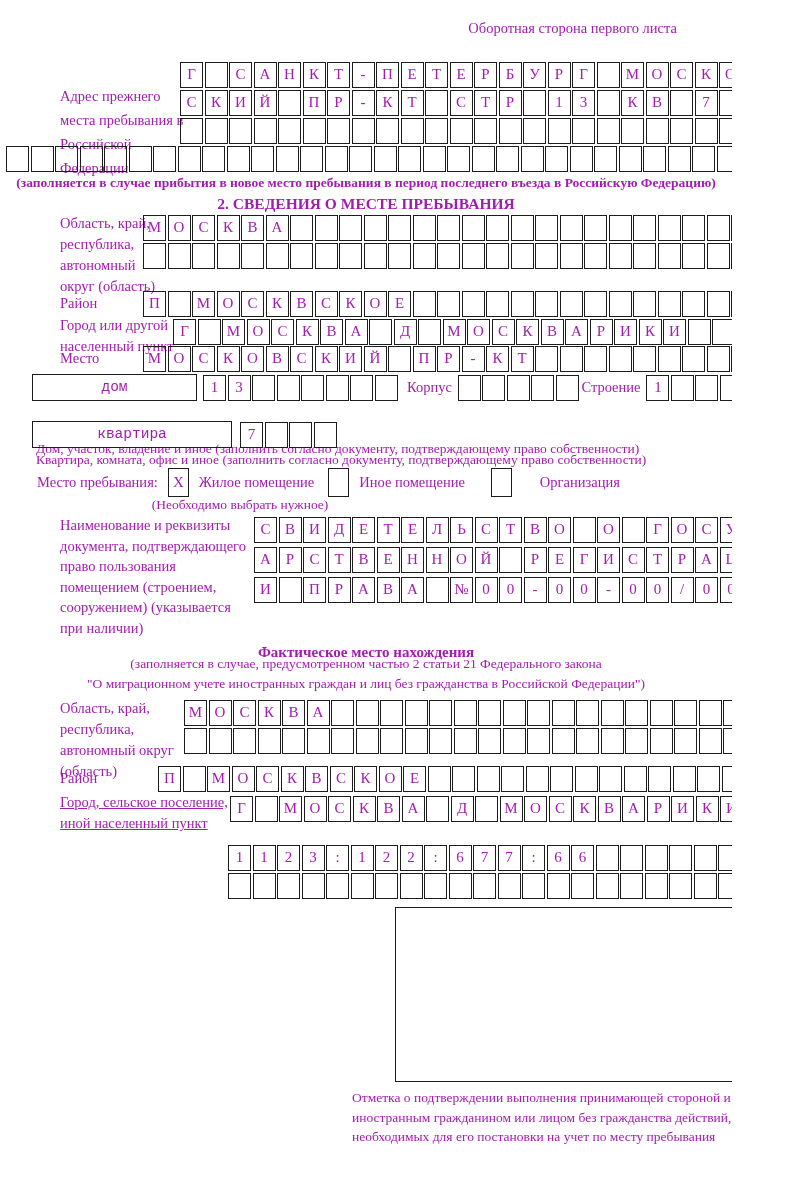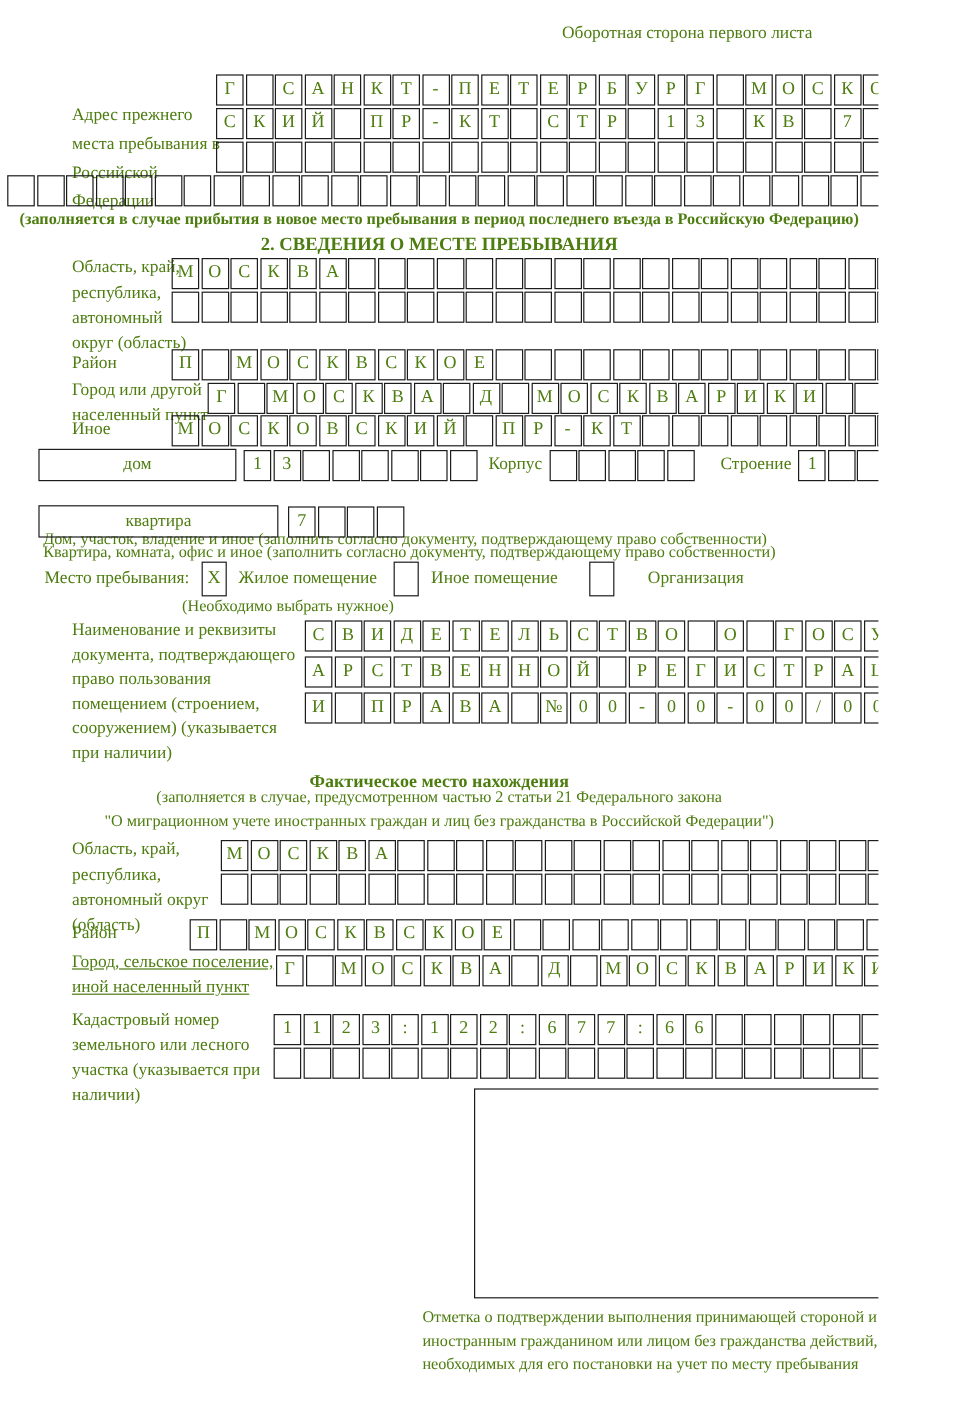--- a/index.html
+++ b/index.html
@@ -1,33 +1,33 @@
 <!DOCTYPE html>
 <html><head>
 <meta charset="utf-8">
 <style>
   html,body{margin:0;padding:0;background:#fff;}
   .page{
     position:relative;width:732px;height:1180px;background:#fff;
-    font-family:"Liberation Serif","DejaVu Serif",serif;color:#4d7c0f;overflow:hidden;
+    font-family:"Liberation Serif","DejaVu Serif",serif;color:#a21caf;overflow:hidden;
   }
   .abs{position:absolute;}
   .lbl{font-size:14.5px;line-height:21px;}
   .cap{font-size:13.5px;}
   .title{font-size:15.5px;font-weight:bold;text-align:center;width:100%;}
   .center{text-align:center;width:100%;}
   .cellrow{display:flex;}
   .cell{
     box-sizing:border-box;flex:0 0 auto;width:23px;height:26px;margin-right:1.5px;
     border:1.6px solid #1c1c1c;font-size:15px;line-height:23px;text-align:center;
     font-family:"Liberation Serif","DejaVu Serif",serif;
   }
   .widebox{
     box-sizing:border-box;height:27px;border:1.6px solid #1c1c1c;
-    font-size:14.5px;line-height:24px;text-align:center;
+    font-size:14.5px;line-height:24px;text-align:center;font-family:Liberation Mono, monospace;
   }
   .hflex{display:flex;align-items:center;}
   .cb{
     box-sizing:border-box;display:inline-block;width:21px;height:29px;
     border:1.6px solid #1c1c1c;font-size:15px;line-height:26px;text-align:center;
   }
   .stampbox{box-sizing:border-box;border:1.6px solid #1c1c1c;background:#fff;}
 </style>
 </head>
 <body>
@@ -257,21 +257,21 @@
       <span class="cell">А</span>
       <span class="cell">Р</span>
       <span class="cell">И</span>
       <span class="cell">К</span>
       <span class="cell">И</span>
       <span class="cell"></span>
       <span class="cell"></span>
       <span class="cell"></span>
     </div>
 
-  <div class="abs lbl" style="top:348px;left:60px;">Иное</div>
+  <div class="abs lbl" style="top:348px;left:60px;">Место</div>
   <div class="abs cellrow" style="top:346px;left:143px;">
       <span class="cell">М</span>
       <span class="cell">О</span>
       <span class="cell">С</span>
       <span class="cell">К</span>
       <span class="cell">О</span>
       <span class="cell">В</span>
       <span class="cell">С</span>
       <span class="cell">К</span>
       <span class="cell">И</span>
@@ -306,21 +306,21 @@
         <span class="cell"></span>
       </div>
     <div class="lbl" style="margin-left:8px;">Корпус</div>
     <div class="cellrow" style="margin-left:6px;">
         <span class="cell"></span>
         <span class="cell"></span>
         <span class="cell"></span>
         <span class="cell"></span>
         <span class="cell"></span>
       </div>
-    <div class="lbl" style="margin-left:20px;">Строение</div>
+    <div class="lbl" style="margin-left:1px;">Строение</div>
     <div class="cellrow" style="margin-left:6px;">
         <span class="cell">1</span>
         <span class="cell"></span>
         <span class="cell"></span>
         <span class="cell"></span>
       </div>
   </div>
   <div class="abs cap" style="top:403px;left:36px;margin-top:38px;">Дом, участок, владение и иное (заполнить согласно документу, подтверждающему право собственности)</div>
 
   <div class="abs hflex" style="top:421px;left:32px;">
@@ -519,21 +519,20 @@
       <span class="cell">К</span>
       <span class="cell">В</span>
       <span class="cell">А</span>
       <span class="cell">Р</span>
       <span class="cell">И</span>
       <span class="cell">К</span>
       <span class="cell">И</span>
       <span class="cell"></span>
     </div>
 
-  <div class="abs lbl" style="top:840px;left:60px;width:165px;">Кадастровый номер земельного или лесного участка (указывается при наличии)</div>
   <div class="abs cellrow" style="top:845px;left:228px;">
       <span class="cell">1</span>
       <span class="cell">1</span>
       <span class="cell">2</span>
       <span class="cell">3</span>
       <span class="cell">:</span>
       <span class="cell">1</span>
       <span class="cell">2</span>
       <span class="cell">2</span>
       <span class="cell">:</span>

